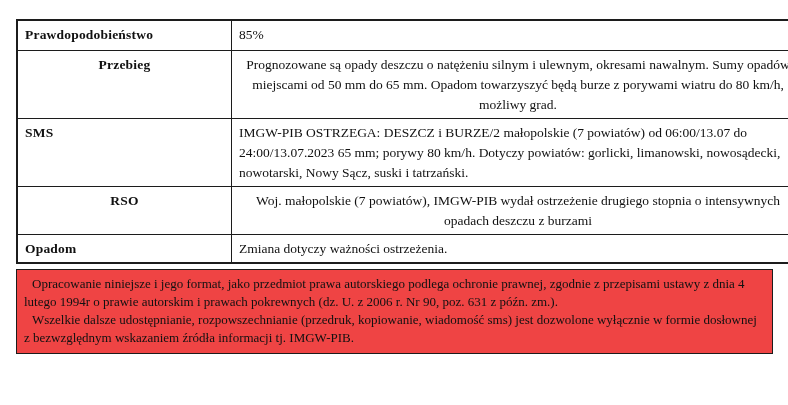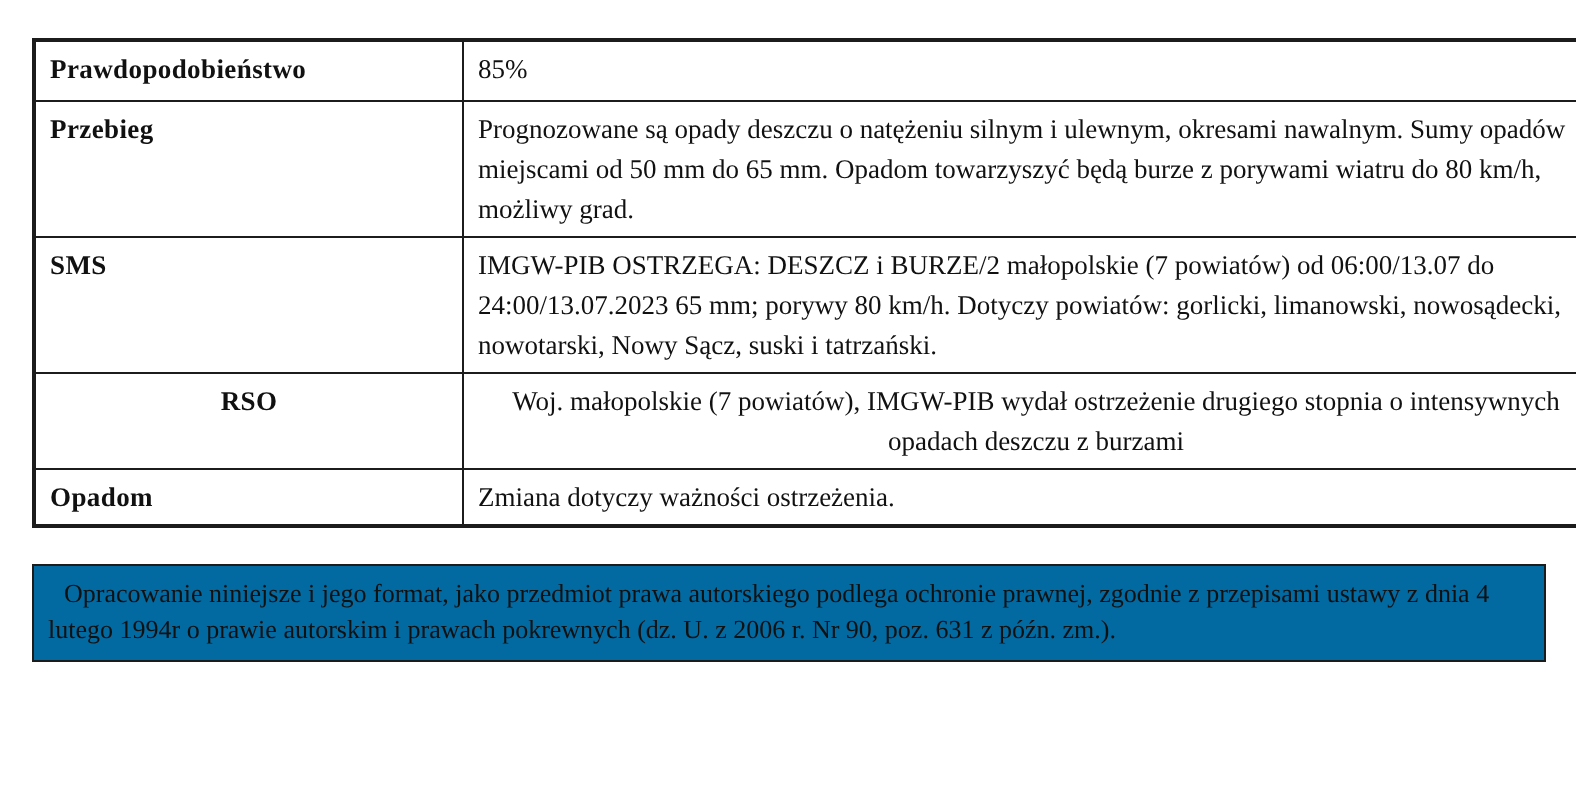--- a/index.html
+++ b/index.html
@@ -39,29 +39,29 @@
   table.warn {
     border: 2px solid #1c1c1c;
   }
   td.lbl {
     width: 199px;
     font-weight: bold;
     letter-spacing: 0.2px;
   }
   td.val { width: 558px; }
   tr.r1 td { height: 22px; }
-  tr.r2 td { height: 58px; }
+  tr.r2 td { height: 58px; text-align: center; }
   tr.r3 td { height: 56px; }
   tr.r4 td { height: 37px; text-align: center; }
   tr.r5 td { height: 16px; }
   .copyright {
-    margin-top: 18px;
+    margin-top: 5px;
     width: 741px;
     border: 1.5px solid #1c1c1c;
-    background: #0369a1;
+    background: #ef4444;
     padding: 5px 7px 6px 7px;
     font-size: 13px;
     line-height: 18px;
   }
   .copyright p {
     margin: 0;
     text-indent: 8px;
   }
 </style>
 </head>
@@ -90,16 +90,17 @@
         </tr>
         <tr class="r5">
           <td class="lbl">Opadom</td>
           <td class="val">Zmiana dotyczy ważności  ostrzeżenia.</td>
         </tr>
       </tbody>
     </table>
 
     <div class="copyright">
       <p>Opracowanie niniejsze i jego format, jako przedmiot prawa autorskiego podlega ochronie prawnej, zgodnie z przepisami ustawy z dnia 4 lutego 1994r o prawie autorskim i prawach pokrewnych (dz. U. z 2006 r. Nr 90, poz. 631 z późn.  zm.).</p>
+      <p>Wszelkie dalsze udostępnianie, rozpowszechnianie (przedruk, kopiowanie, wiadomość   sms) jest dozwolone wyłącznie w formie dosłownej z bezwzględnym wskazaniem źródła  informacji tj. IMGW-PIB.</p>
     </div>
 
   </div>
 </div>
 
 </body></html>

